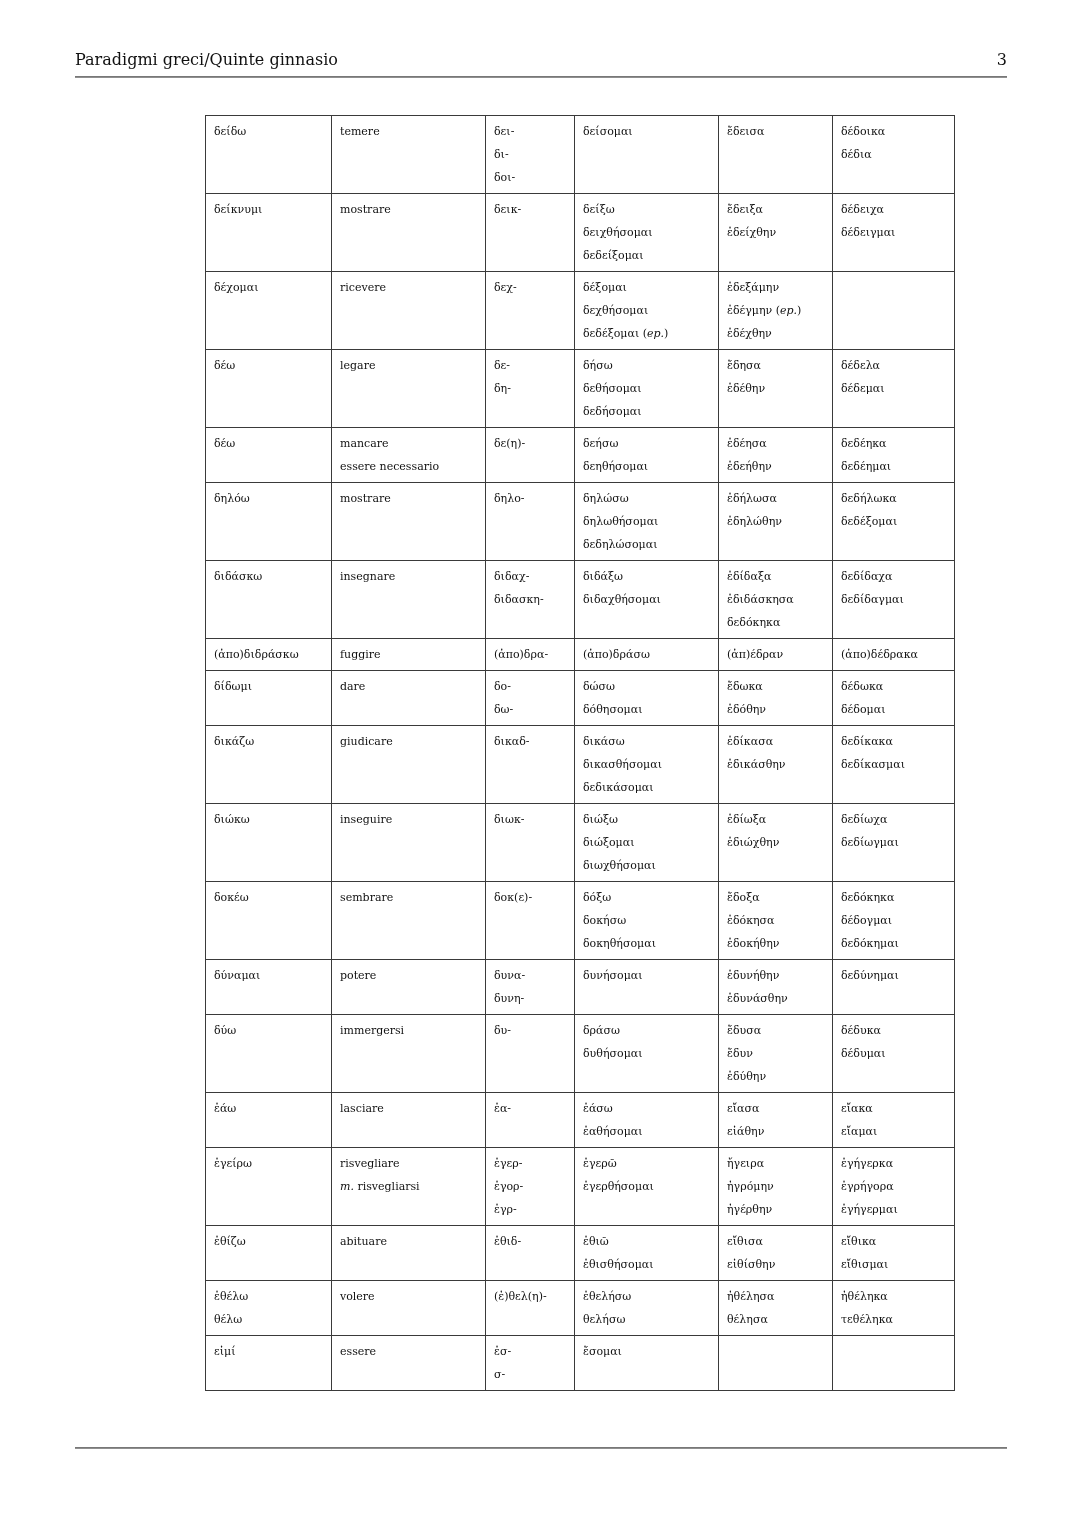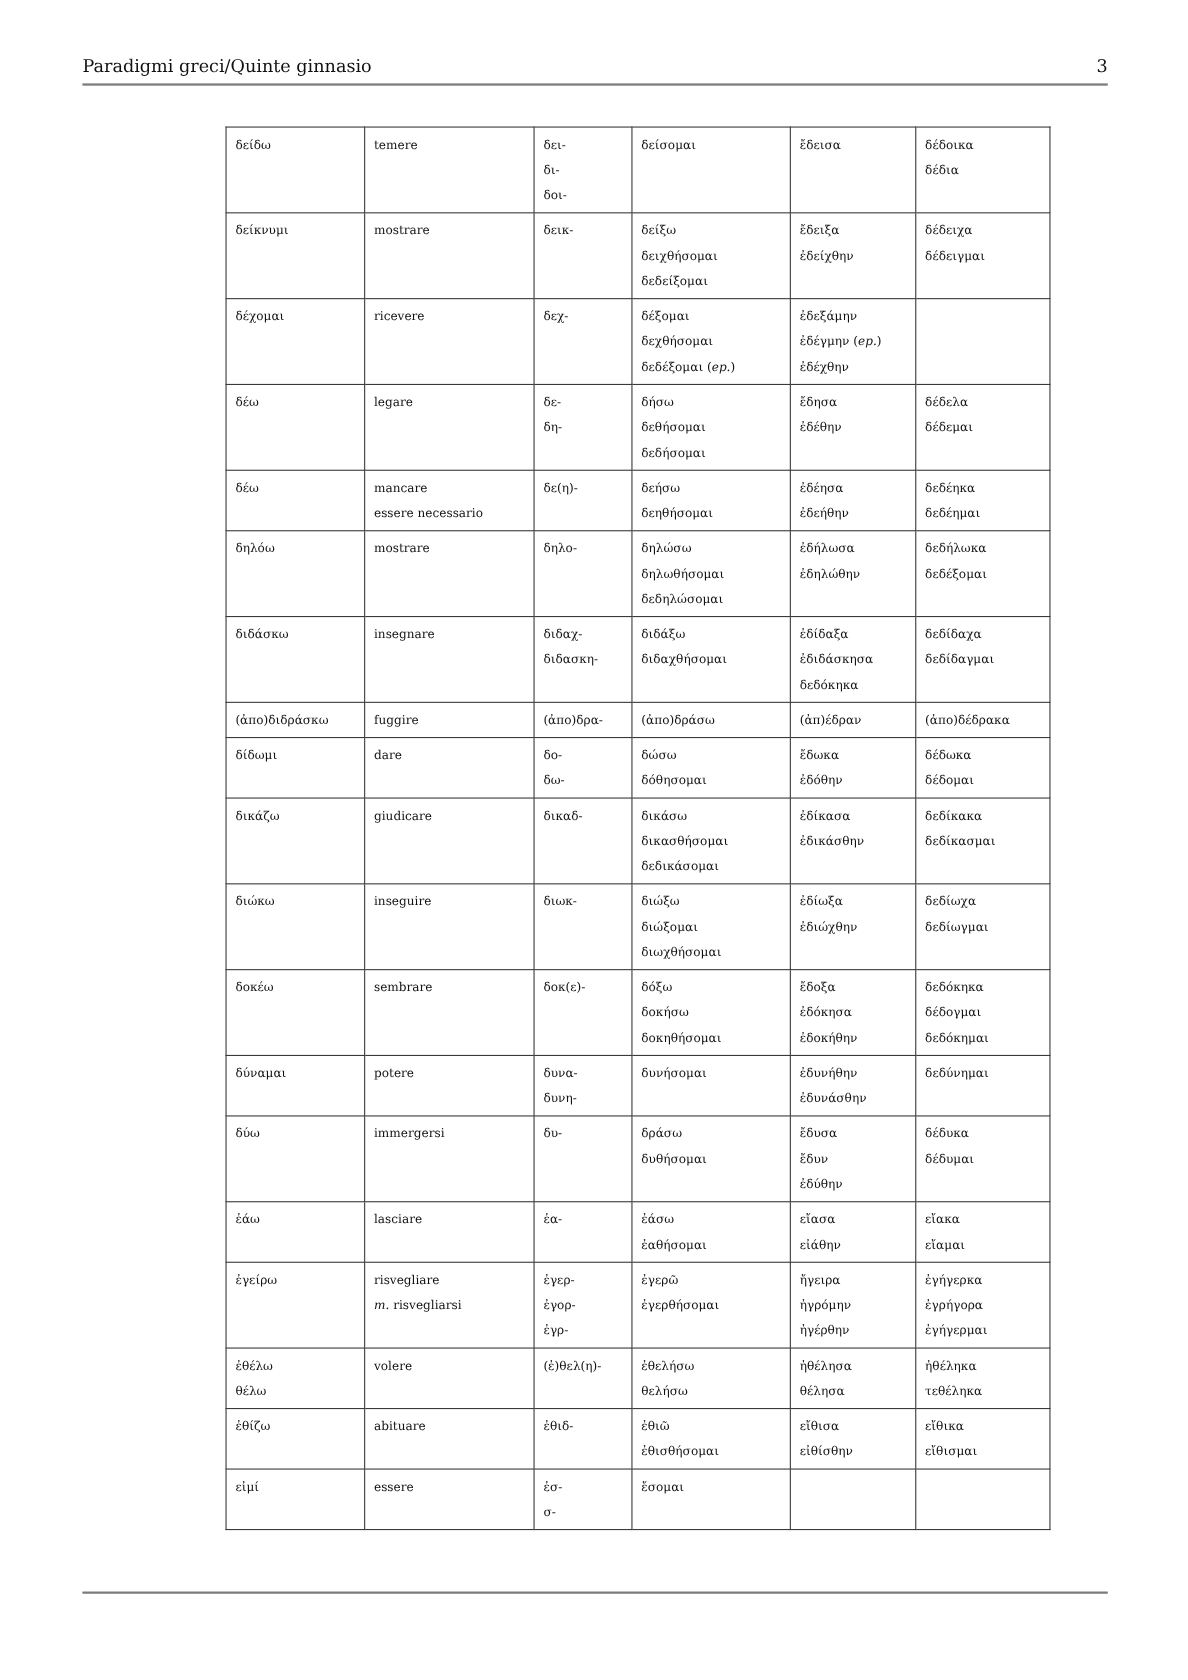--- a/index.html
+++ b/index.html
@@ -436,20 +436,43 @@
             <div class="ln">ἠγέρθην</div>
           </td>
           <td>
             <div class="ln">ἐγήγερκα</div>
             <div class="ln">ἐγρήγορα</div>
             <div class="ln">ἐγήγερμαι</div>
           </td>
         </tr>
         <tr>
           <td>
+            <div class="ln">ἐθίζω</div>
+          </td>
+          <td>
+            <div class="ln">abituare</div>
+          </td>
+          <td>
+            <div class="ln">ἐθιδ-</div>
+          </td>
+          <td>
+            <div class="ln">ἐθιῶ</div>
+            <div class="ln">ἐθισθήσομαι</div>
+          </td>
+          <td>
+            <div class="ln">εἴθισα</div>
+            <div class="ln">εἰθίσθην</div>
+          </td>
+          <td>
+            <div class="ln">εἴθικα</div>
+            <div class="ln">εἴθισμαι</div>
+          </td>
+        </tr>
+        <tr>
+          <td>
             <div class="ln">ἐθέλω</div>
             <div class="ln">θέλω</div>
           </td>
           <td>
             <div class="ln">volere</div>
           </td>
           <td>
             <div class="ln">(ἐ)θελ(η)-</div>
           </td>
           <td>
@@ -460,43 +483,20 @@
             <div class="ln">ἠθέλησα</div>
             <div class="ln">θέλησα</div>
           </td>
           <td>
             <div class="ln">ἠθέληκα</div>
             <div class="ln">τεθέληκα</div>
           </td>
         </tr>
         <tr>
           <td>
-            <div class="ln">ἐθίζω</div>
-          </td>
-          <td>
-            <div class="ln">abituare</div>
-          </td>
-          <td>
-            <div class="ln">ἐθιδ-</div>
-          </td>
-          <td>
-            <div class="ln">ἐθιῶ</div>
-            <div class="ln">ἐθισθήσομαι</div>
-          </td>
-          <td>
-            <div class="ln">εἴθισα</div>
-            <div class="ln">εἰθίσθην</div>
-          </td>
-          <td>
-            <div class="ln">εἴθικα</div>
-            <div class="ln">εἴθισμαι</div>
-          </td>
-        </tr>
-        <tr>
-          <td>
             <div class="ln">εἰμί</div>
           </td>
           <td>
             <div class="ln">essere</div>
           </td>
           <td>
             <div class="ln">ἐσ-</div>
             <div class="ln">σ-</div>
           </td>
           <td>

